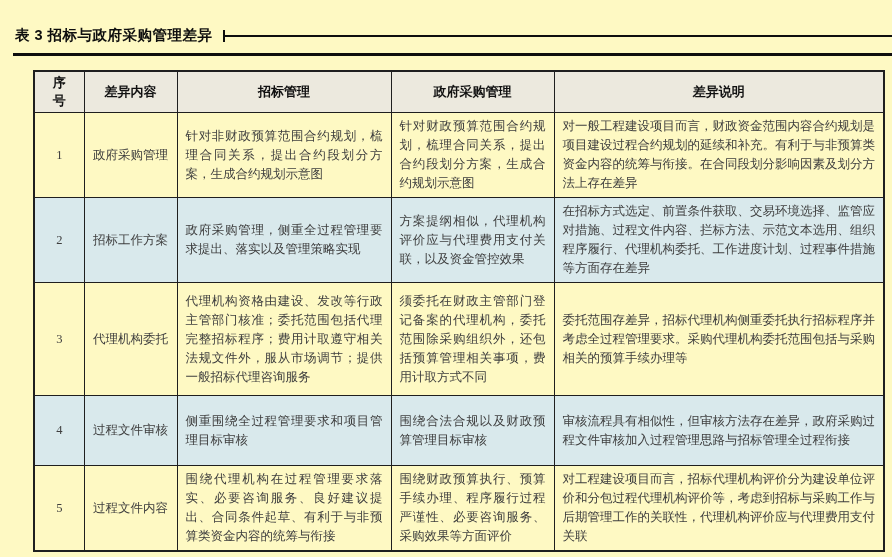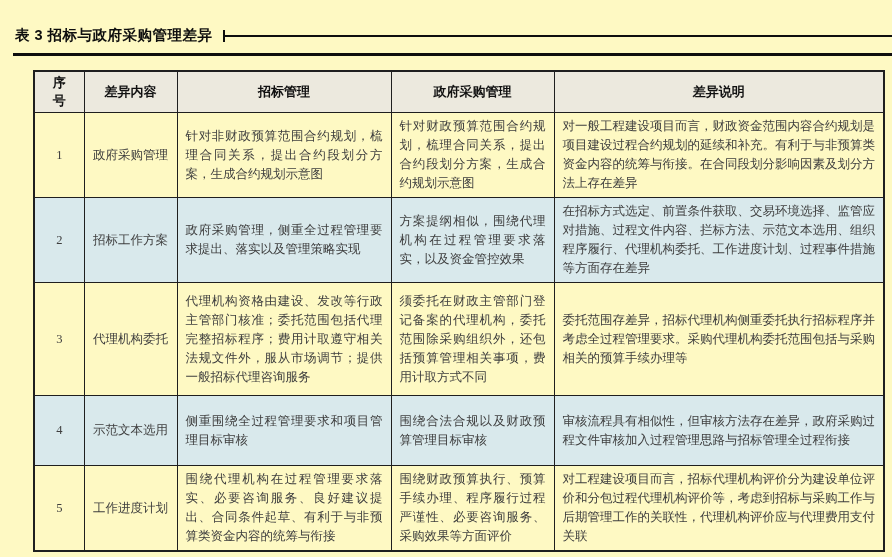--- a/index.html
+++ b/index.html
@@ -85,40 +85,40 @@
         <td class="c-num">1</td>
         <td class="c-content">政府采购管理</td>
         <td>针对非财政预算范围合约规划，梳理合同关系，提出合约段划分方案，生成合约规划示意图</td>
         <td>针对财政预算范围合约规划，梳理合同关系，提出合约段划分方案，生成合约规划示意图</td>
         <td>对一般工程建设项目而言，财政资金范围内容合约规划是项目建设过程合约规划的延续和补充。有利于与非预算类资金内容的统筹与衔接。在合同段划分影响因素及划分方法上存在差异</td>
       </tr>
       <tr class="r2 alt">
         <td class="c-num">2</td>
         <td class="c-content">招标工作方案</td>
         <td>政府采购管理，侧重全过程管理要求提出、落实以及管理策略实现</td>
-        <td>方案提纲相似，围绕代理机构在过程管理要求落实，以及资金管控效果</td>
+        <td>方案提纲相似，代理机构评价应与代理费用支付关联，以及资金管控效果</td>
         <td>在招标方式选定、前置条件获取、交易环境选择、监管应对措施、过程文件内容、拦标方法、示范文本选用、组织程序履行、代理机构委托、工作进度计划、过程事件措施等方面存在差异</td>
       </tr>
       <tr class="r3">
         <td class="c-num">3</td>
         <td class="c-content">代理机构委托</td>
         <td>代理机构资格由建设、发改等行政主管部门核准；委托范围包括代理完整招标程序；费用计取遵守相关法规文件外，服从市场调节；提供一般招标代理咨询服务</td>
         <td>须委托在财政主管部门登记备案的代理机构，委托范围除采购组织外，还包括预算管理相关事项，费用计取方式不同</td>
         <td>委托范围存差异，招标代理机构侧重委托执行招标程序并考虑全过程管理要求。采购代理机构委托范围包括与采购相关的预算手续办理等</td>
       </tr>
       <tr class="r4 alt">
         <td class="c-num">4</td>
-        <td class="c-content">示范文本选用</td>
+        <td class="c-content">过程文件审核</td>
         <td>侧重围绕全过程管理要求和项目管理目标审核</td>
         <td>围绕合法合规以及财政预算管理目标审核</td>
         <td>审核流程具有相似性，但审核方法存在差异，政府采购过程文件审核加入过程管理思路与招标管理全过程衔接</td>
       </tr>
       <tr class="r5">
         <td class="c-num">5</td>
-        <td class="c-content">工作进度计划</td>
+        <td class="c-content">过程文件内容</td>
         <td>围绕代理机构在过程管理要求落实、必要咨询服务、良好建议提出、合同条件起草、有利于与非预算类资金内容的统筹与衔接</td>
         <td>围绕财政预算执行、预算手续办理、程序履行过程严谨性、必要咨询服务、采购效果等方面评价</td>
         <td>对工程建设项目而言，招标代理机构评价分为建设单位评价和分包过程代理机构评价等，考虑到招标与采购工作与后期管理工作的关联性，代理机构评价应与代理费用支付关联</td>
       </tr>
     </tbody>
   </table>
 
 </div>
 
 </body></html>

